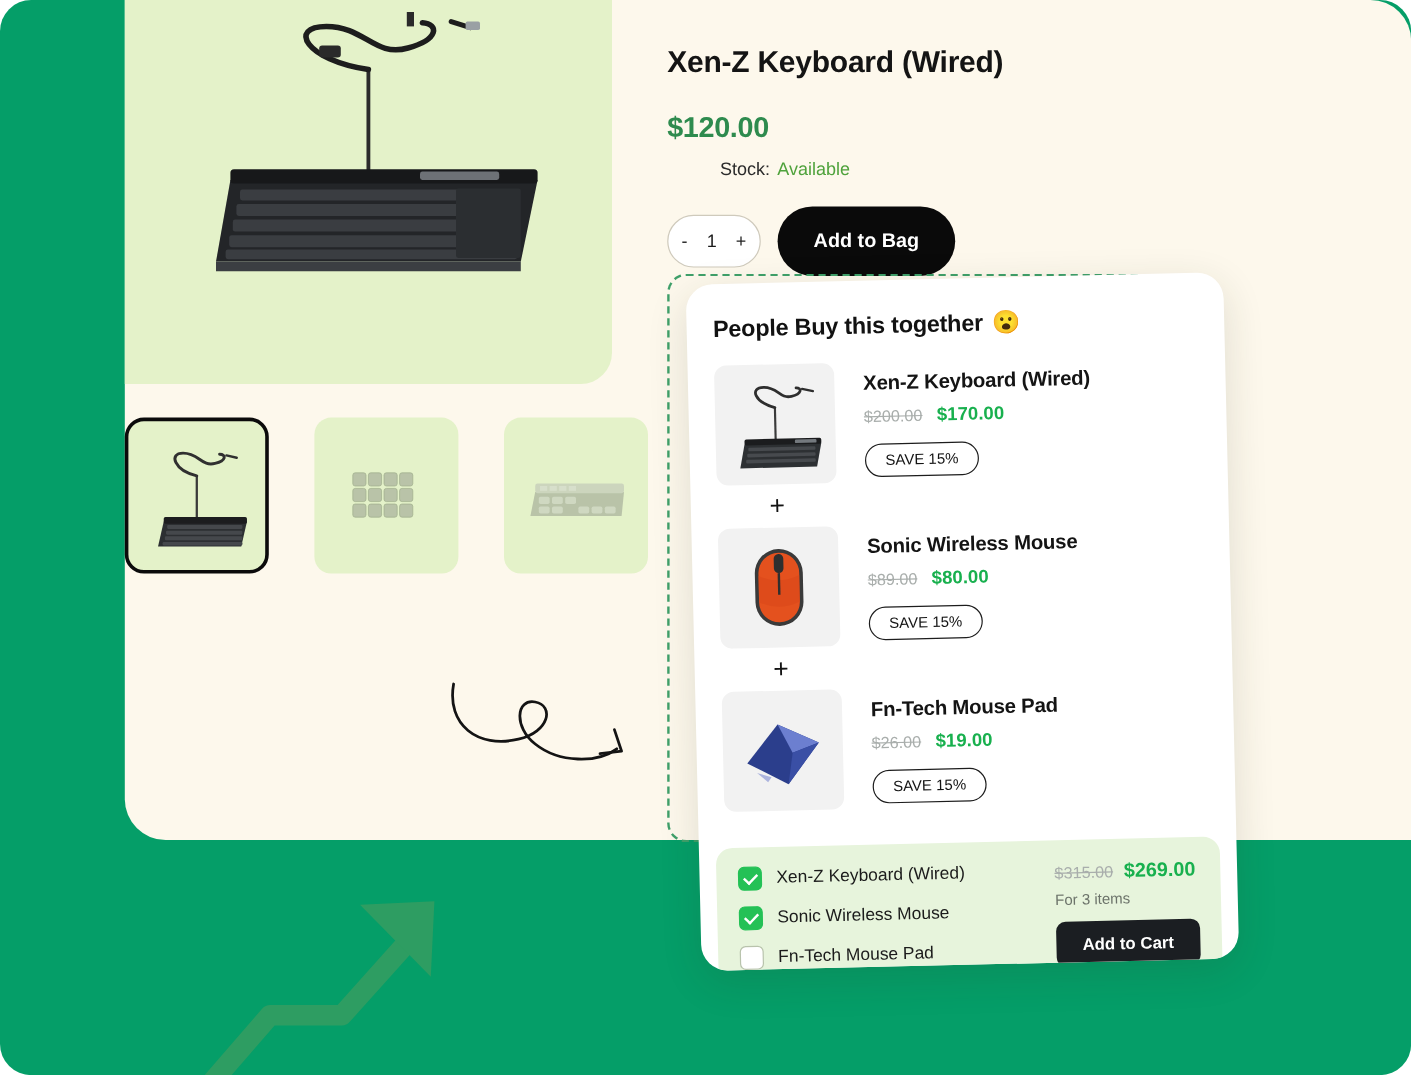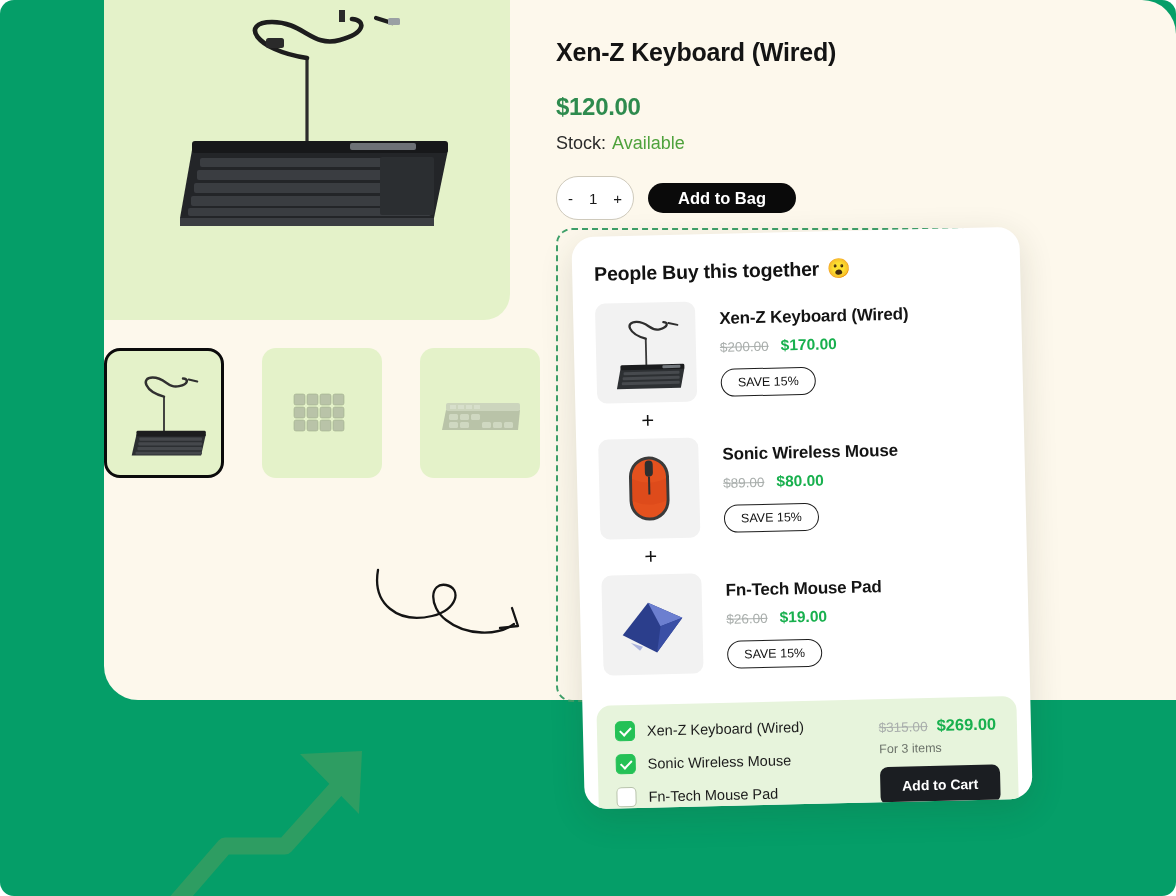--- a/index.html
+++ b/index.html
@@ -7,21 +7,21 @@
     width: 1176px; height: 896px;
     font-family: "Liberation Sans", sans-serif;
     overflow: hidden;
   }
   body { background: #ffffff; }
 
   #stage {
     position: relative;
     width: 1176px; height: 896px;
     background: #059E68;
-    border-radius: 14px;
+    border-radius: 26px;
     overflow: hidden;
   }
 
   
   .bg-arrow {
     position: absolute;
     left: 150px; bottom: -30px;
     width: 260px; height: 230px;
     pointer-events: none;
   }
@@ -73,41 +73,41 @@
     font-size: 25px; font-weight: 700; color: #141414;
     letter-spacing: -0.2px;
   }
   .product-price {
     margin-top: 26px;
     font-size: 24px; font-weight: 700; color: #2E8B4E;
     letter-spacing: -0.3px;
   }
   .stock-row {
     margin-top: 12px;
-    font-size: 18px; color: #2b2b2b;
+    font-size: 15px; color: #2b2b2b; margin-left: 44px;
   }
   .stock-row .stock-val { color: #4FA23C; margin-left: 6px; }
 
   .buy-row {
     margin-top: 22px;
     display: flex; align-items: center; gap: 14px;
   }
   .stepper {
     width: 78px; height: 44px;
     background: #FFFFFF;
     border: 1px solid #cfcabc;
     border-radius: 999px;
     display: flex; align-items: center; justify-content: space-between;
     padding: 0 11px;
     font-size: 15px; color: #1b1b1b;
   }
   .stepper .btn { cursor: pointer; font-size: 15px; line-height: 1; user-select: none; }
   .stepper .qty { font-size: 15px; }
   .add-bag {
-    height: 30px; padding: 0 30px;
+    height: 58px; padding: 0 30px;
     background: #0A0A0A; color: #fff;
     border: none; border-radius: 999px;
     font-family: "Liberation Sans", sans-serif;
     font-size: 16.5px; font-weight: 600;
     cursor: pointer;
   }
 
   
   .dashed-wrap {
     position: absolute;

